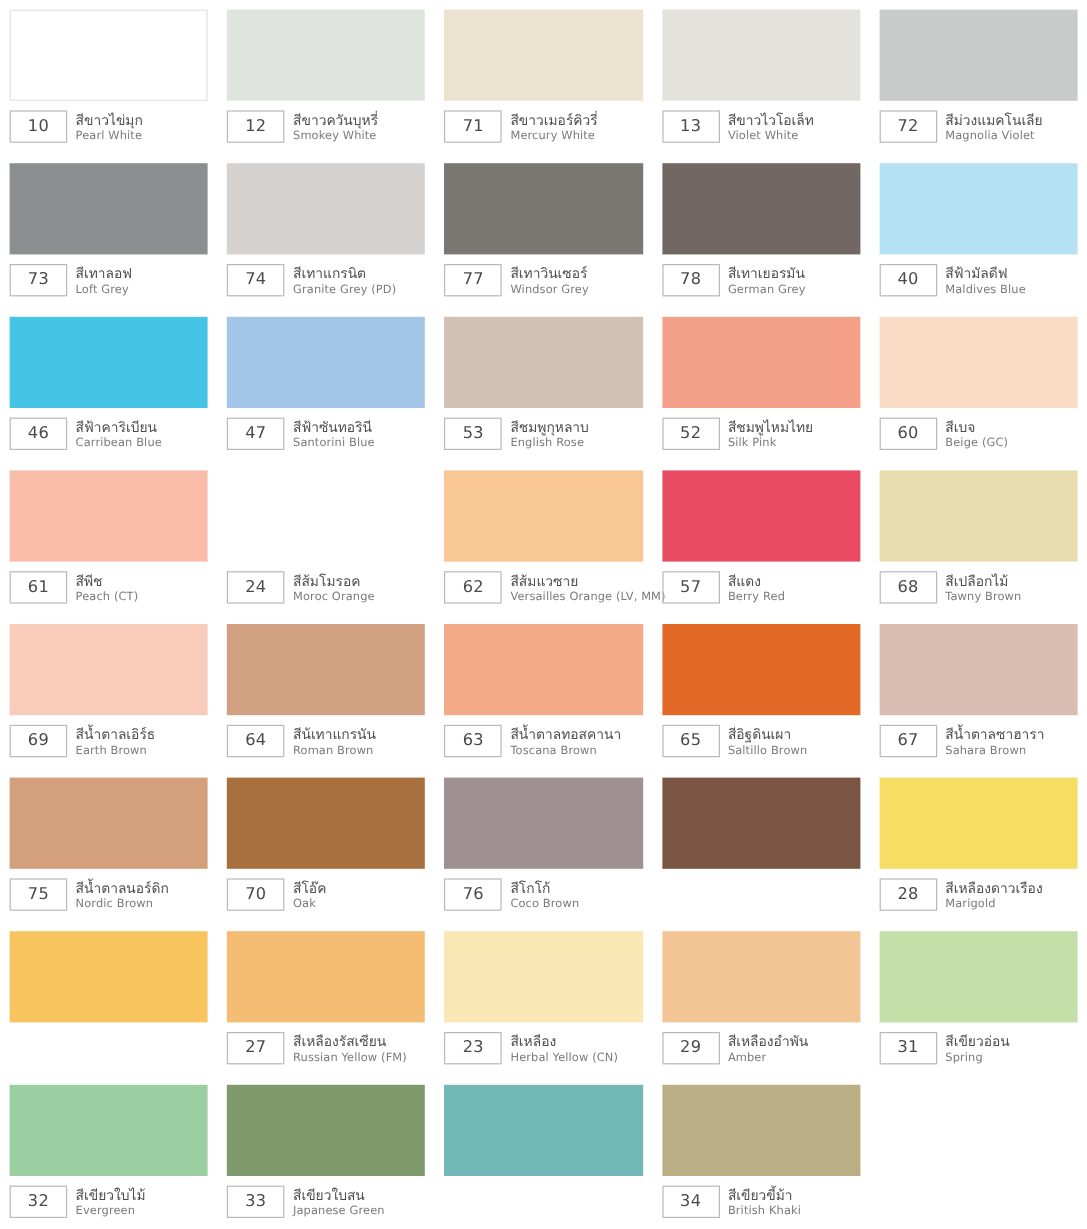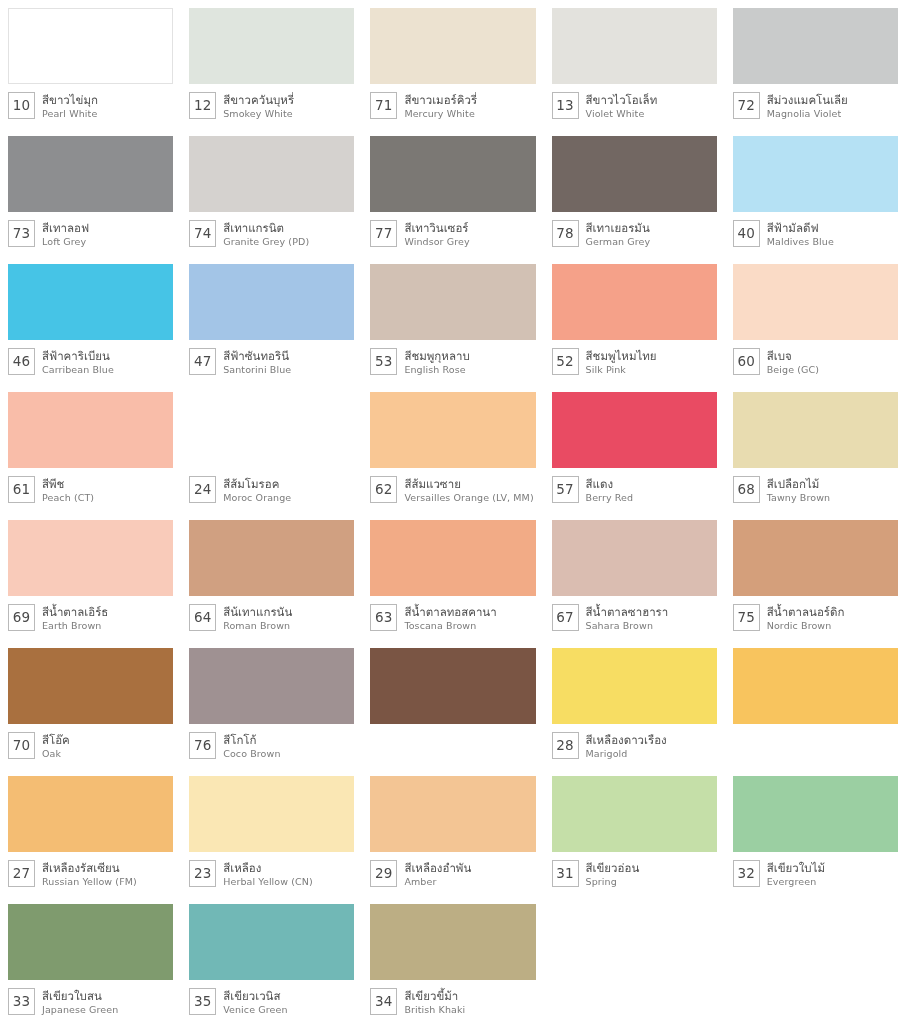--- a/index.html
+++ b/index.html
@@ -43,21 +43,21 @@
 
   .swatch-meta {
     display: flex;
     align-items: flex-start;
     padding-top: 8px;
     gap: 7px;
   }
 
   .swatch-code {
     flex: 0 0 auto;
-    width: 27px;
+    width: 48px;
     height: 27px;
     border: 1px solid #b9b9b9;
     box-sizing: border-box;
     display: flex;
     align-items: center;
     justify-content: center;
     font-size: 13.5px;
     color: #4a4a4a;
     line-height: 1;
     letter-spacing: 0.2px;
@@ -313,20 +313,30 @@
       <div class="swatch-color" style="background-color: rgb(242, 171, 134);"></div>
       <div class="swatch-meta">
         <div class="swatch-code">63</div>
         <div class="swatch-names">
           <div class="name-th">สีน้ำตาลทอสคานา</div>
           <div class="name-en">Toscana Brown</div>
         </div>
       </div>
     </div>
     <div class="swatch-cell">
+      <div class="swatch-color" style="background-color: rgb(226, 106, 38);"></div>
+      <div class="swatch-meta">
+        <div class="swatch-code">65</div>
+        <div class="swatch-names">
+          <div class="name-th">สีอิฐดินเผา</div>
+          <div class="name-en">Saltillo Brown</div>
+        </div>
+      </div>
+    </div>
+    <div class="swatch-cell">
       <div class="swatch-color" style="background-color: rgb(218, 189, 177);"></div>
       <div class="swatch-meta">
         <div class="swatch-code">67</div>
         <div class="swatch-names">
           <div class="name-th">สีน้ำตาลซาฮารา</div>
           <div class="name-en">Sahara Brown</div>
         </div>
       </div>
     </div>
     <div class="swatch-cell">
@@ -430,27 +440,20 @@
       <div class="swatch-meta">
         <div class="swatch-code">33</div>
         <div class="swatch-names">
           <div class="name-th">สีเขียวใบสน</div>
           <div class="name-en">Japanese Green</div>
         </div>
       </div>
     </div>
     <div class="swatch-cell">
       <div class="swatch-color" style="background-color: rgb(113, 184, 182);"></div>
-      <div class="swatch-meta">
-        <div class="swatch-code">35</div>
-        <div class="swatch-names">
-          <div class="name-th">สีเขียวเวนิส</div>
-          <div class="name-en">Venice Green</div>
-        </div>
-      </div>
     </div>
     <div class="swatch-cell">
       <div class="swatch-color" style="background-color: rgb(188, 174, 132);"></div>
       <div class="swatch-meta">
         <div class="swatch-code">34</div>
         <div class="swatch-names">
           <div class="name-th">สีเขียวขี้ม้า</div>
           <div class="name-en">British Khaki</div>
         </div>
       </div>

